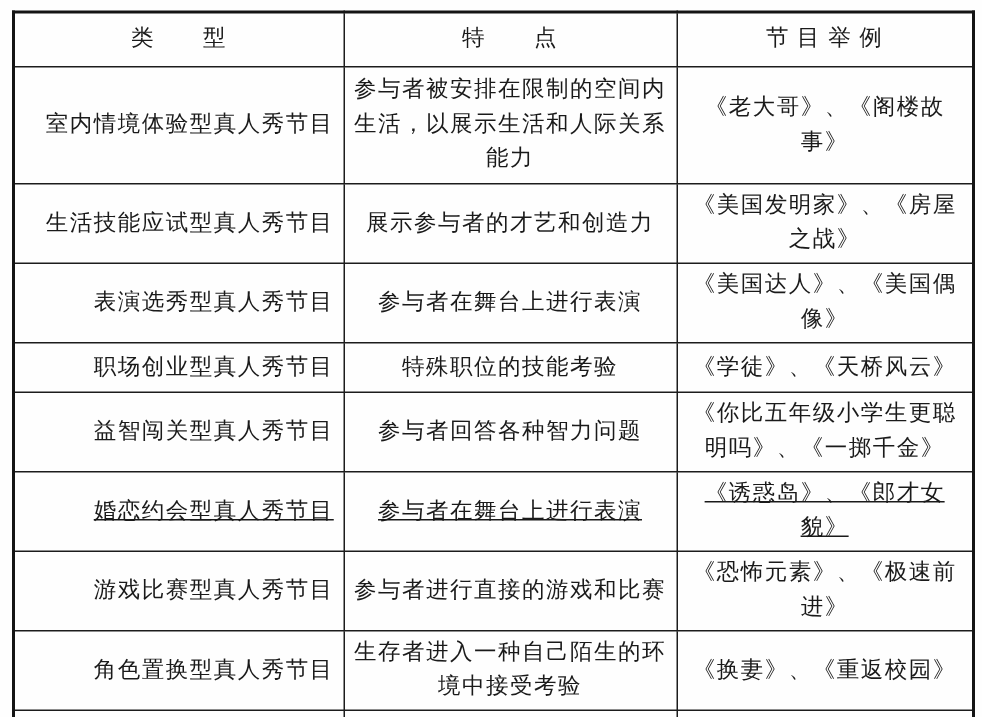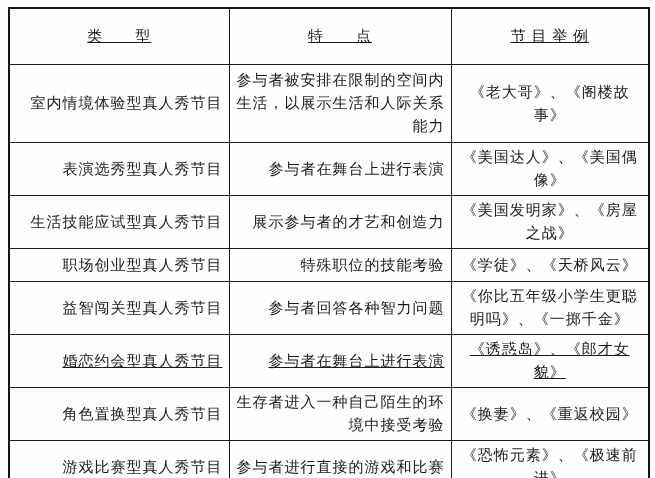--- a/index.html
+++ b/index.html
@@ -34,31 +34,30 @@
     font-size: 15px;
     font-weight: normal;
     letter-spacing: 1px;
     line-height: 23px;
     vertical-align: middle;
     padding: 3px 6px;
     overflow: hidden;
   }
   table.doc-table th {
     text-align: center;
-    padding: 16px 2px;
-    text-decoration: underline;
+    padding: 6px 2px;
   }
   td.col-type {
     padding-left: 13px;
     text-align: right;
   }
   td.col-feature {
     padding-left: 10px;
     padding-right: 8px;
-    text-align: right;
+    text-align: center;
   }
   td.col-examples {
     padding-left: 4px;
     padding-right: 2px;
     text-align: center;
   }
   tr.last-row td.col-feature {
     line-height: 21px;
   }
 </style>
@@ -78,54 +77,54 @@
         <th>特　　点</th>
         <th>节 目 举 例</th>
       </tr>
     </thead>
     <tbody>
       <tr style="height:78px;">
         <td class="col-type">室内情境体验型真人秀节目</td>
         <td class="col-feature">参与者被安排在限制的空间内生活，以展示生活和人际关系能力</td>
         <td class="col-examples">《老大哥》、《阁楼故事》</td>
       </tr>
+      <tr style="height:33px;">
+        <td class="col-type">生活技能应试型真人秀节目</td>
+        <td class="col-feature">展示参与者的才艺和创造力</td>
+        <td class="col-examples">《美国发明家》、《房屋之战》</td>
+      </tr>
       <tr style="height:34px;">
         <td class="col-type">表演选秀型真人秀节目</td>
         <td class="col-feature">参与者在舞台上进行表演</td>
         <td class="col-examples">《美国达人》、《美国偶像》</td>
-      </tr>
-      <tr style="height:33px;">
-        <td class="col-type">生活技能应试型真人秀节目</td>
-        <td class="col-feature">展示参与者的才艺和创造力</td>
-        <td class="col-examples">《美国发明家》、《房屋之战》</td>
       </tr>
       <tr style="height:33px;">
         <td class="col-type">职场创业型真人秀节目</td>
         <td class="col-feature">特殊职位的技能考验</td>
         <td class="col-examples">《学徒》、《天桥风云》</td>
       </tr>
       <tr style="height:47px;margin-left:40px;">
         <td class="col-type">益智闯关型真人秀节目</td>
         <td class="col-feature">参与者回答各种智力问题</td>
         <td class="col-examples">《你比五年级小学生更聪明吗》、《一掷千金》</td>
       </tr>
       <tr style="height:33px;text-decoration:underline;">
         <td class="col-type">婚恋约会型真人秀节目</td>
         <td class="col-feature">参与者在舞台上进行表演</td>
         <td class="col-examples">《诱惑岛》、《郎才女貌》</td>
       </tr>
+      <tr style="height:36px;">
+        <td class="col-type">游戏比赛型真人秀节目</td>
+        <td class="col-feature">参与者进行直接的游戏和比赛</td>
+        <td class="col-examples">《恐怖元素》、《极速前进》</td>
+      </tr>
       <tr style="height:47px;">
         <td class="col-type">角色置换型真人秀节目</td>
         <td class="col-feature">生存者进入一种自己陌生的环境中接受考验</td>
         <td class="col-examples">《换妻》、《重返校园》</td>
-      </tr>
-      <tr style="height:36px;">
-        <td class="col-type">游戏比赛型真人秀节目</td>
-        <td class="col-feature">参与者进行直接的游戏和比赛</td>
-        <td class="col-examples">《恐怖元素》、《极速前进》</td>
       </tr>
       <tr class="last-row" style="height:85px;">
         <td class="col-type">儿童成长型真人秀节目</td>
         <td class="col-feature">儿童为主要参与者，设置让儿童在没有成年人的帮助下自己渡过难关并培养经历和成长的竞赛</td>
         <td class="col-examples">《逃离蝎子岛》、《儿童王国》</td>
       </tr>
     </tbody>
   </table>
 </div>
 

